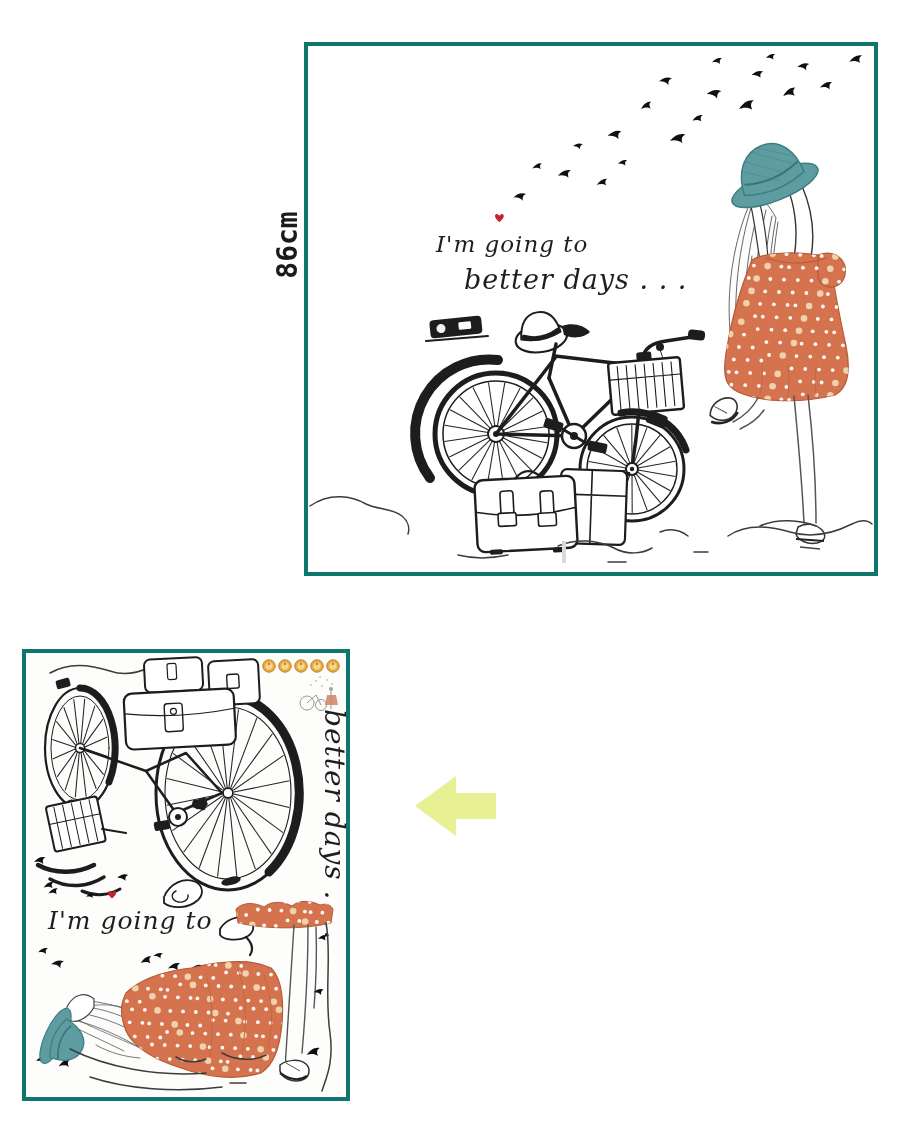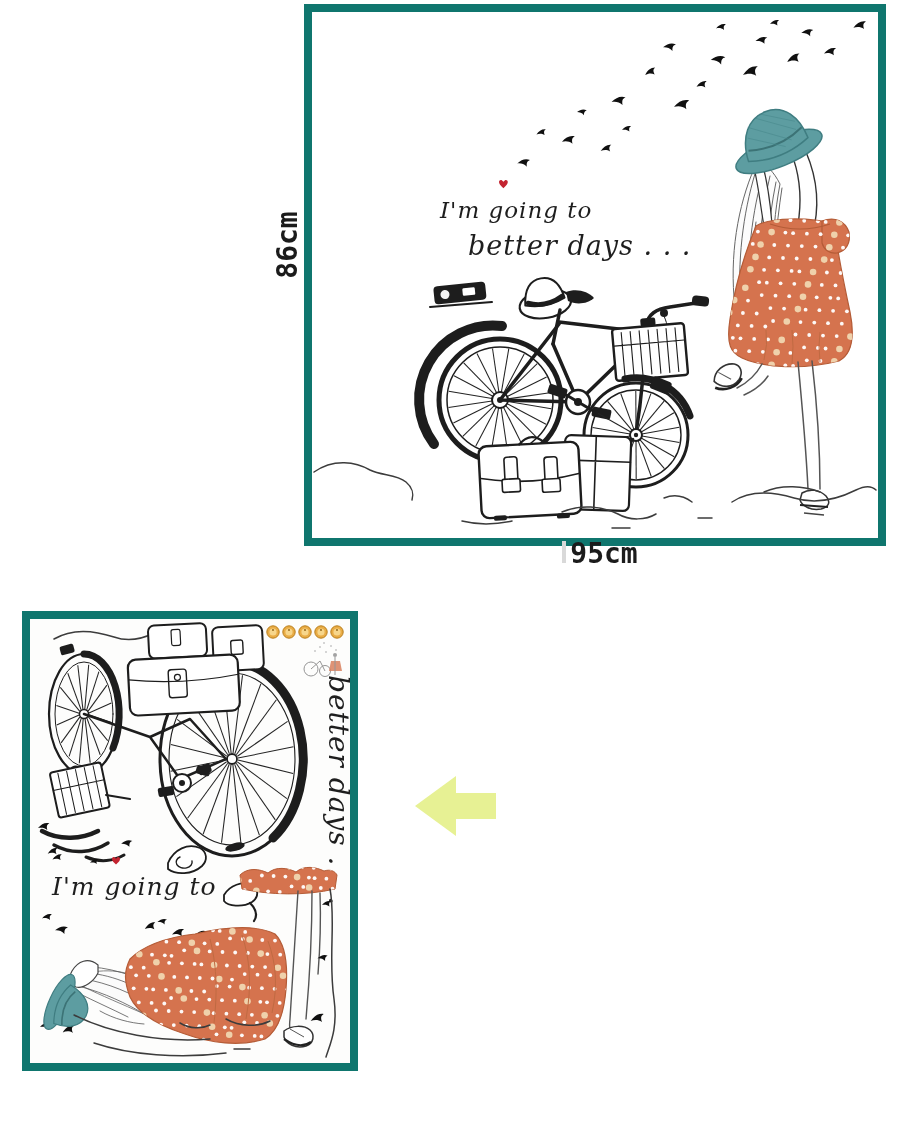--- a/index.html
+++ b/index.html
@@ -1,18 +1,18 @@
 <!DOCTYPE html>
 <html style="--ink: #1d1d1d; --dress-orange: #d5734e; --hat-teal: #5d9da1; --arrow-yellow: #e7f194; --badge-gold: #e9ac45; --heart-red: #c32430;"><head>
 <meta charset="utf-8">
 <style>
   html,body{margin:0;padding:0;background:#fff;}
   #canvas{position:relative;width:900px;height:1123px;background:#ffffff;overflow:hidden;
           font-family:"DejaVu Sans","Liberation Sans",sans-serif;}
-  .frame{position:absolute;border:8px solid #0f766e;background:#ffffff;}
+  .frame{position:absolute;border:4px solid #0f766e;background:#ffffff;margin-top:38px;}
   #topFrame{left:304px;top:4px;width:566px;height:526px;}
   #bottomFrame{left:22px;top:611px;width:320px;height:444px;background:#fdfdfc;}
   .dim{position:absolute;color:#1b1b1b;font-family:"DejaVu Sans Mono","Liberation Mono",monospace;
        font-weight:600;white-space:nowrap;}
   #hLabel{left:250px;top:229px;width:76px;height:32px;line-height:32px;text-align:center;
           font-size:28px;transform:rotate(-90deg);}
   #wLabel{left:538px;top:537px;width:132px;text-align:center;font-size:28px;}
   #sizeLabel{left:511px;top:785px;font-size:29px;}
   #faintTick{position:absolute;left:562px;top:541px;width:4px;height:22px;background:#d9d9d9;}
   #arrowBox{position:absolute;left:412px;top:774px;width:88px;height:68px;}
@@ -352,21 +352,20 @@
         <path d="M150,509 C170,514 186,512 200,509"></path>
         <path d="M250,500 C268,492 290,494 306,502 C318,509 334,508 344,502"></path>
         <path d="M352,486 C362,482 372,484 380,490"></path>
         <path d="M420,490 C438,478 462,480 482,486 C502,492 524,488 544,478 C554,473 560,474 564,478"></path>
         <path d="M452,480 C470,472 492,474 508,480"></path>
         <path d="M386,506 h14 M300,516 h18"></path>
       </g>
     </svg>
   </div>
 
-  <div class="dim" id="wLabel">95cm</div>
   <div id="faintTick"></div>
 
   <div class="frame" id="bottomFrame">
     <svg viewBox="0 0 320 444" width="320" height="444">
       <defs>
         <clipPath id="cpBand">
           <path d="M210,256 C218,248 230,250 238,254 C246,247 258,249 266,253 C274,246 286,248 294,252 C300,250 305,252 307,256 L305,270 C275,277 240,276 212,270 Z"></path>
         </clipPath>
         <clipPath id="cpBotDress">
           <path d="M100,340 C115,325 140,318 165,315 C195,308 225,305 245,315 C255,325 258,345 256,370 C254,395 248,412 235,420 C210,428 180,424 155,415 C130,407 108,395 100,378 C94,362 94,352 100,340 Z"></path>

